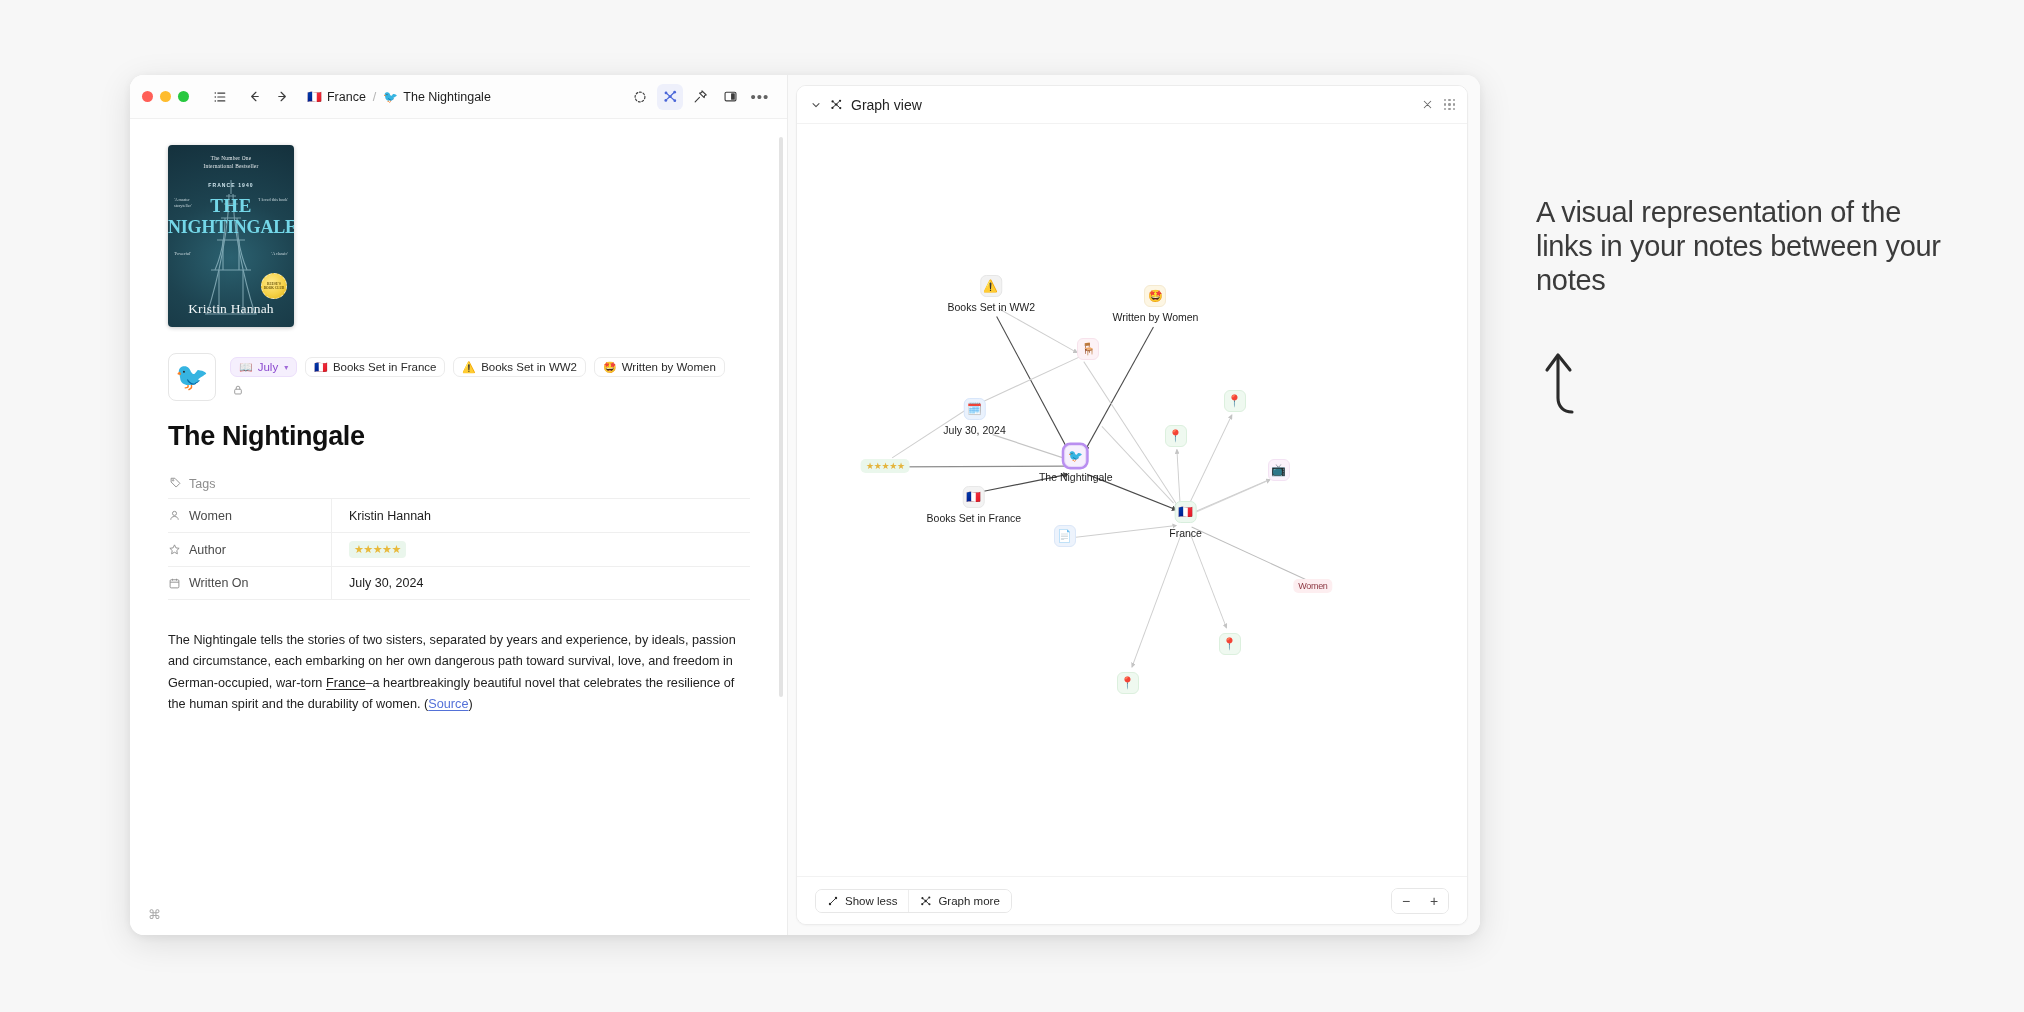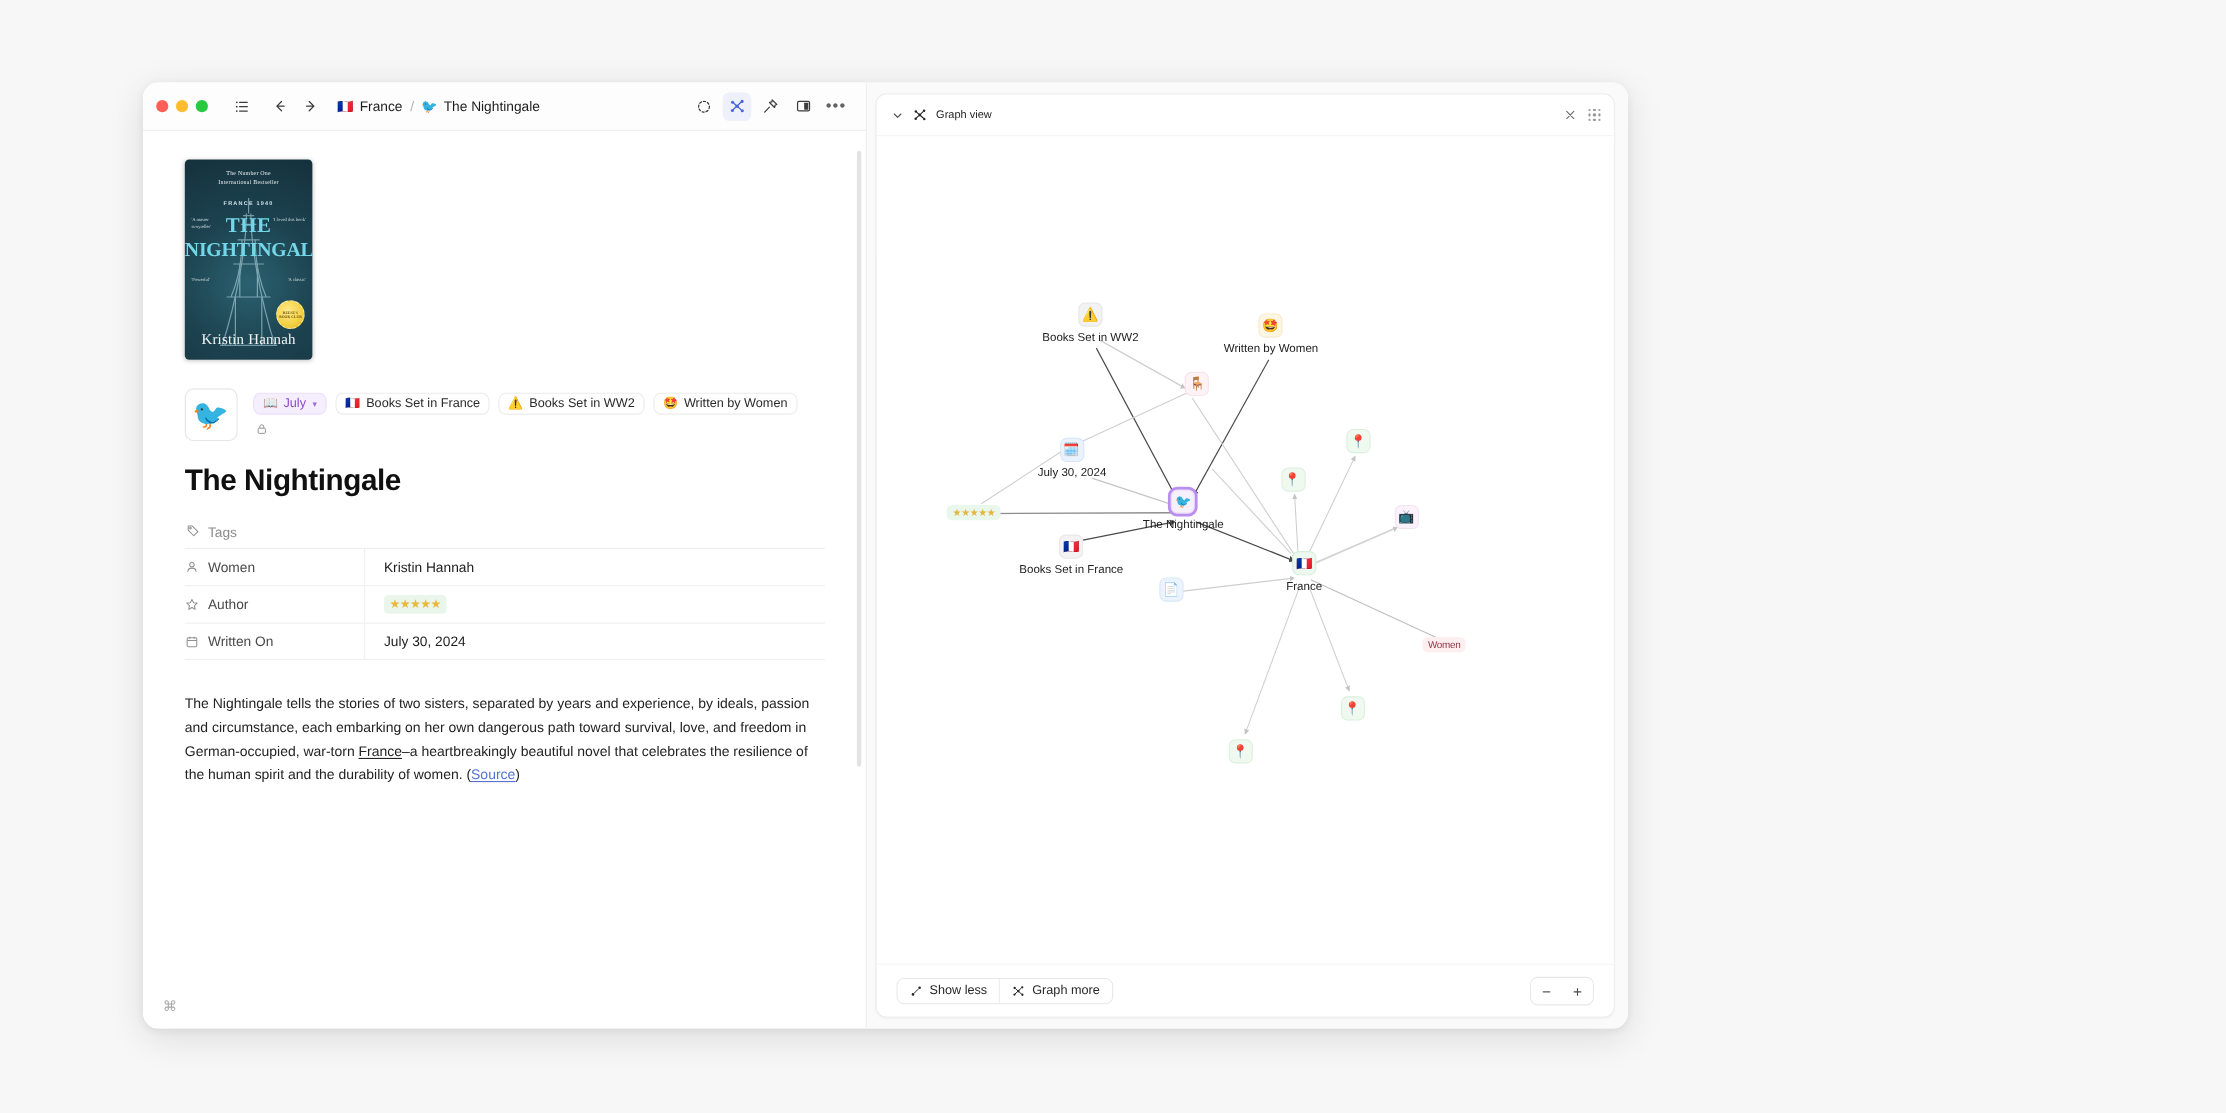--- a/index.html
+++ b/index.html
@@ -80,21 +80,21 @@
   .note-body {
     flex: 1;
     position: relative;
     overflow: hidden;
     padding: 26px 0 0 0;
   }
   .note-inner { padding: 0 40px 0 38px; }
 
   
   .cover {
-    width: 116px; height: 182px;
+    width: 126px; height: 182px;
     border-radius: 4px;
     position: relative;
     overflow: hidden;
     background:
       radial-gradient(ellipse 120% 70% at 50% 62%, #2b6170 0%, #1d4350 45%, #14303c 100%);
     box-shadow: 0 1px 4px rgba(0,0,0,0.22);
     margin-bottom: 26px;
     font-family: "Liberation Serif", serif;
   }
   .cover .eiffel {
@@ -232,21 +232,21 @@
     overflow: hidden;
     box-shadow: 0 1px 2px rgba(0,0,0,0.03);
   }
   .graph-header {
     height: 38px; min-height: 38px;
     display: flex; align-items: center; gap: 8px;
     padding: 0 12px 0 13px;
     border-bottom: 1px solid #f2f2f2;
     background: #fff;
   }
-  .gh-title { font-size: 10px; color: #232323; }
+  .gh-title { font-size: 14px; color: #232323; }
   .gh-right { margin-left: auto; display: flex; align-items: center; gap: 10px; color: #6a6a6a; }
   .grip { display: grid; grid-template-columns: repeat(3, 2.5px); gap: 2px; }
   .grip i { width: 2.5px; height: 2.5px; background: #9a9a9a; border-radius: 50%; display: block; }
 
   .graph-canvas { flex: 1; position: relative; overflow: hidden; background: #fff; }
   .graph-canvas svg.edges { position: absolute; inset: 0; width: 100%; height: 100%; }
 
   .gnode {
     position: absolute;
     transform: translate(-50%, -50%);
@@ -657,14 +657,23 @@
           <div class="btn-group">
             <button class="zbtn">−</button>
             <button class="zbtn">+</button>
           </div>
         </div>
 
       </div>
     </div>
   </div>
 
+  <div class="annotation">
+    <div class="atext">A visual representation of the links in your notes between your notes</div>
+    <div class="anno-arrow">
+      <svg width="56" height="70" viewBox="0 0 56 70" fill="none" stroke="currentColor" stroke-width="3.1" stroke-linecap="round" stroke-linejoin="round">
+        <path d="M30 68c-8 0-14-5-14-14V12"></path>
+        <path d="M5 26L16 11l12 15"></path>
+      </svg>
+    </div>
+  </div>
 
 </div>
 
 </body></html>

